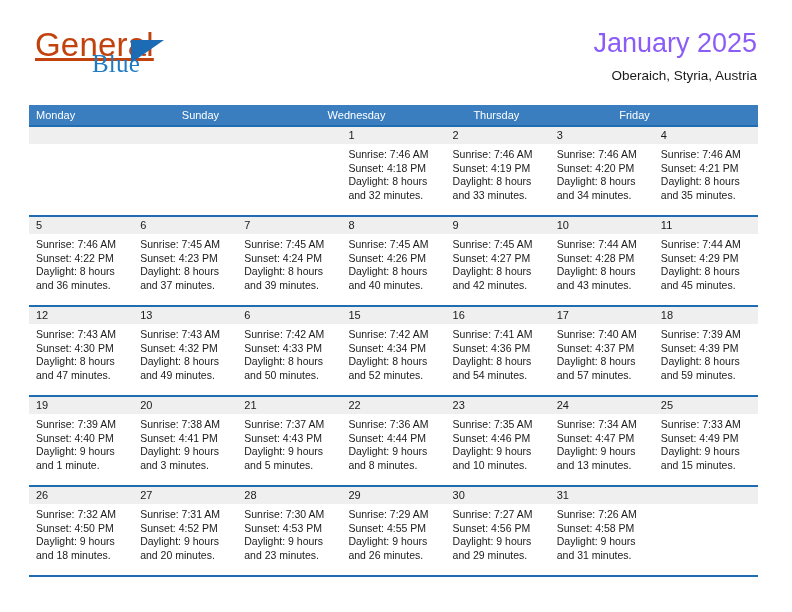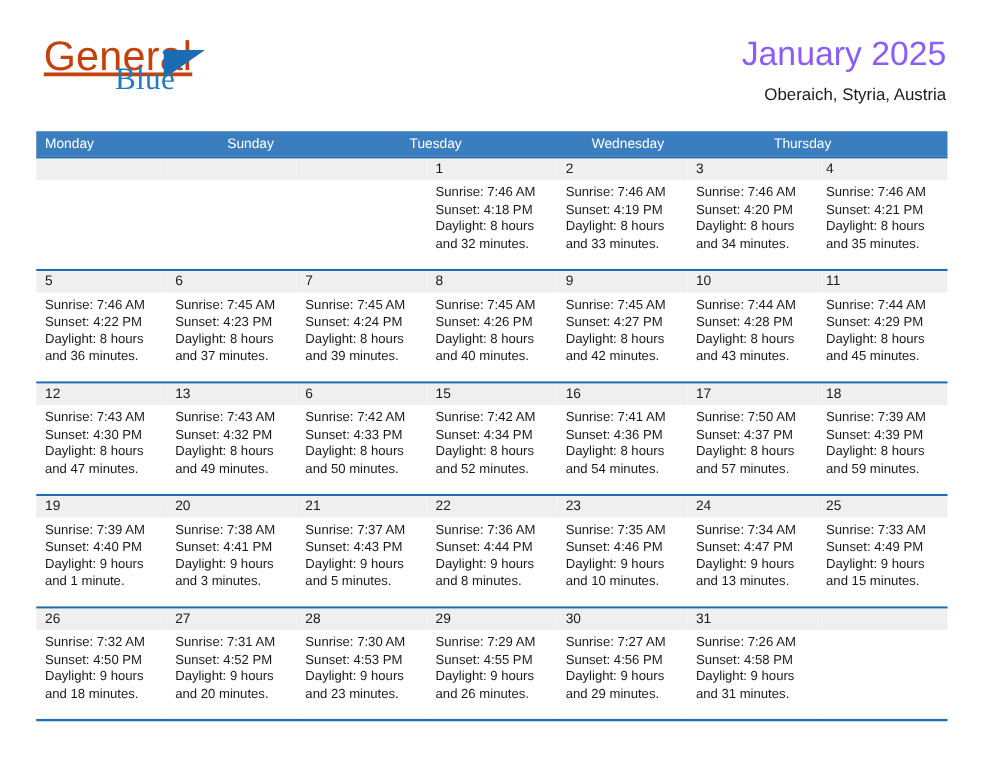--- a/index.html
+++ b/index.html
@@ -166,23 +166,23 @@
       <div class="cal-title">January 2025</div>
       <div class="cal-location">Oberaich, Styria, Austria</div>
     </div>
 
   </div>
 
   <div class="calendar">
     <div class="dow-row" id="dow-row">
         <div class="dow-cell">Monday</div>
         <div class="dow-cell">Sunday</div>
-        <div class="dow-cell">Tuesday</div>
         <div class="dow-cell">Wednesday</div>
         <div class="dow-cell">Thursday</div>
+        <div class="dow-cell">Friday</div>
       </div>
     <div id="weeks-container">
         <div class="week-row">
           <div class="day-cell empty">
             <div class="day-num-band"></div>
             <div class="day-lines"></div>
           </div>
           <div class="day-cell empty">
             <div class="day-num-band"></div>
             <div class="day-lines"></div>
@@ -335,21 +335,21 @@
             <div class="day-lines">
               <div class="day-line">Sunrise: 7:41 AM</div>
               <div class="day-line">Sunset: 4:36 PM</div>
               <div class="day-line">Daylight: 8 hours</div>
               <div class="day-line">and 54 minutes.</div>
             </div>
           </div>
           <div class="day-cell">
             <div class="day-num-band">17</div>
             <div class="day-lines">
-              <div class="day-line">Sunrise: 7:50 AM</div>
+              <div class="day-line">Sunrise: 7:40 AM</div>
               <div class="day-line">Sunset: 4:37 PM</div>
               <div class="day-line">Daylight: 8 hours</div>
               <div class="day-line">and 57 minutes.</div>
             </div>
           </div>
           <div class="day-cell">
             <div class="day-num-band">18</div>
             <div class="day-lines">
               <div class="day-line">Sunrise: 7:39 AM</div>
               <div class="day-line">Sunset: 4:39 PM</div>

